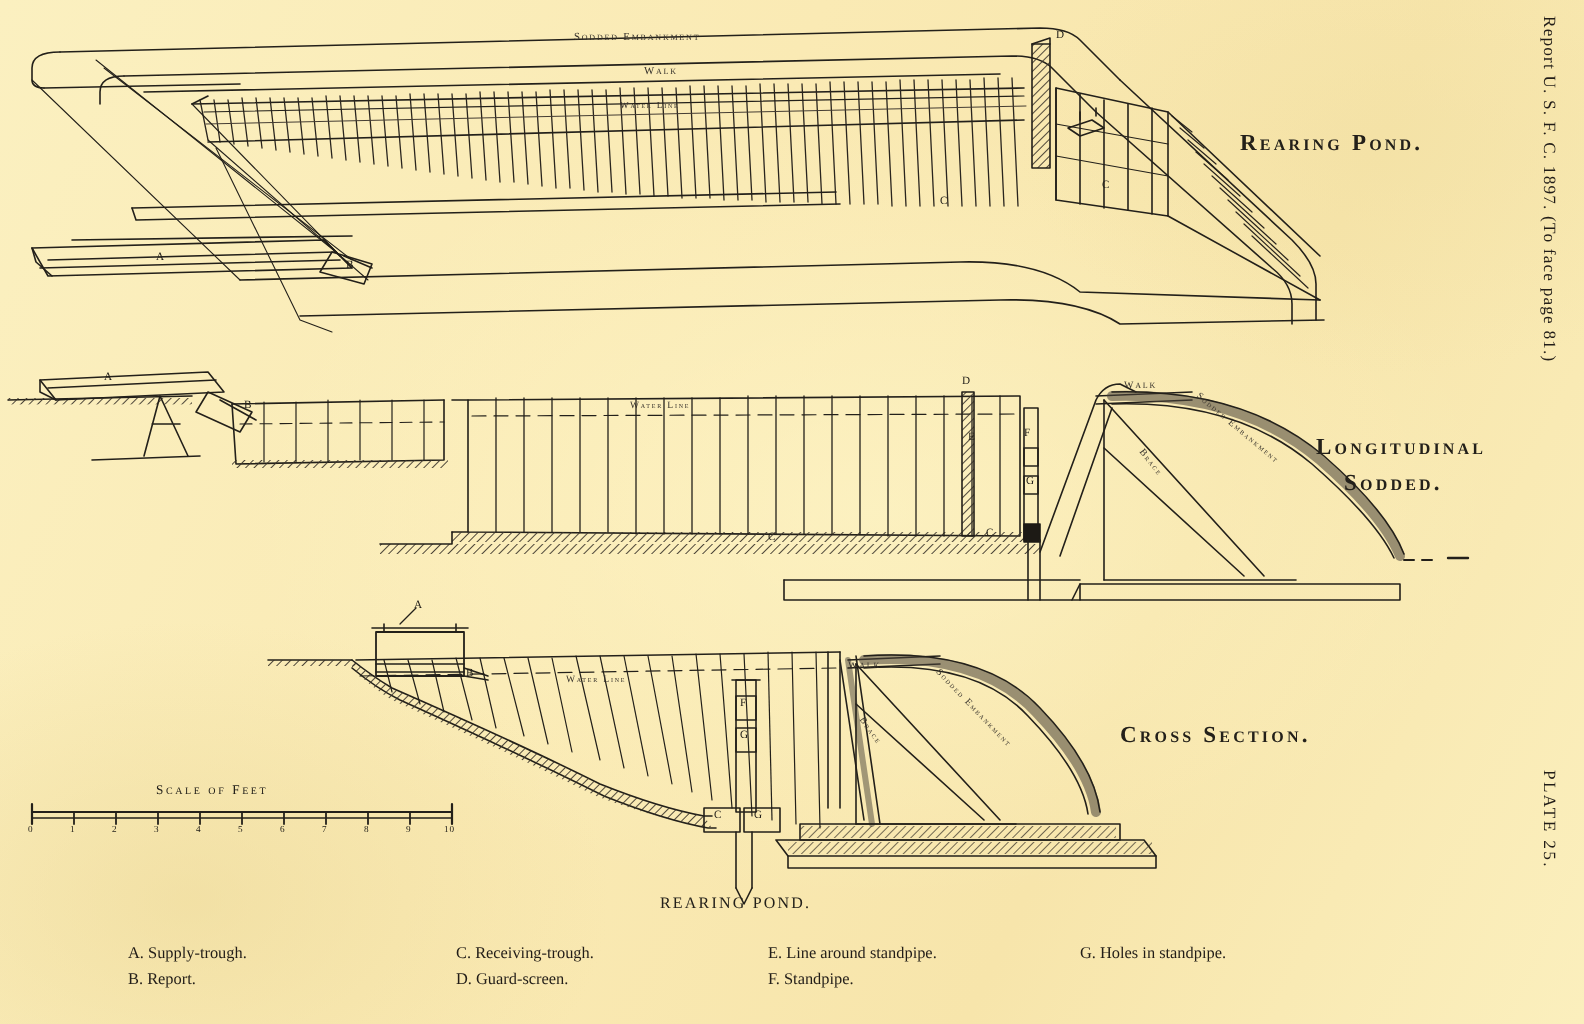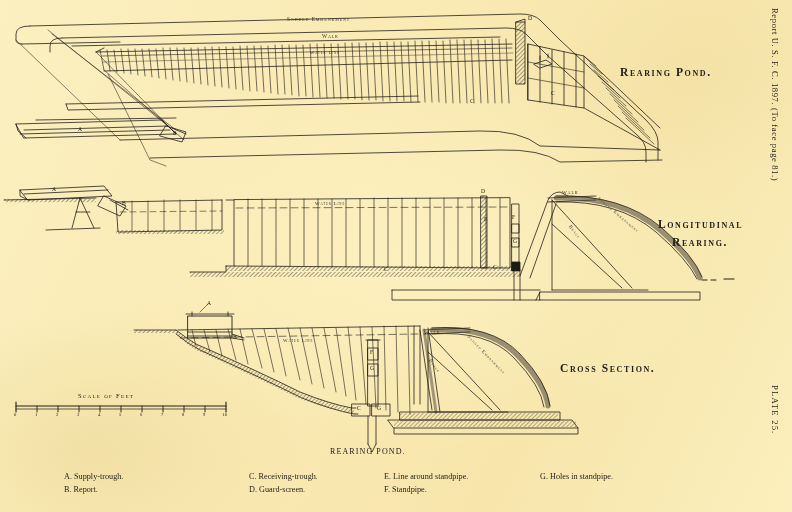--- a/index.html
+++ b/index.html
@@ -412,21 +412,21 @@
 <div class="lbl smalllab" style="left:287px;top:16px;">Sodded Embankment</div>
 <div class="lbl smalllab" style="left:322px;top:33px;">Walk</div>
 <div class="lbl smalllab" style="left:310px;top:50px;font-size:4.6px;">Water Line</div>
 <div class="lbl keyletter" style="left:78px;top:126px;">A</div>
 <div class="lbl keyletter" style="left:173px;top:130px;">B</div>
 <div class="lbl keyletter" style="left:470px;top:98px;">C</div>
 <div class="lbl keyletter" style="left:551px;top:90px;">C</div>
 <div class="lbl keyletter" style="left:528px;top:15px;">D</div>
 
 <div class="lbl title" style="left:658px;top:218px;">Longitudinal</div>
-<div class="lbl title" style="left:672px;top:236px;">Rearing.</div>
+<div class="lbl title" style="left:672px;top:236px;">Sodded.</div>
 <div class="lbl smalllab" style="left:315px;top:201px;font-size:4.8px;">Water Line</div>
 <div class="lbl smalllab" style="left:562px;top:190px;font-size:5px;">Walk</div>
 <div class="rot smalllab" style="left:600px;top:196px;transform:rotate(40deg);font-size:4.8px;">Sodded Embankment</div>
 <div class="rot smalllab" style="left:572px;top:224px;transform:rotate(52deg);font-size:4.8px;">Brace</div>
 <div class="lbl keyletter" style="left:52px;top:186px;">A</div>
 <div class="lbl keyletter" style="left:122px;top:200px;">B</div>
 <div class="lbl keyletter" style="left:384px;top:266px;">C</div>
 <div class="lbl keyletter" style="left:493px;top:264px;">C</div>
 <div class="lbl keyletter" style="left:481px;top:188px;">D</div>
 <div class="lbl keyletter" style="left:484px;top:216px;">E</div>
@@ -461,21 +461,21 @@
 </div>
 
 <div class="lbl caption" style="left:330px;top:447px;">REARING POND.</div>
 
 <div class="legend" style="left:64px;top:470px;">
   <div><span>A.</span>
     <span>Supply-trough.</span></div>
   <div><span>B.</span>
     <span>Report.</span></div>
 </div>
-<div class="legend" style="left:228px;top:470px;margin-left:21px;">
+<div class="legend" style="left:228px;top:470px;">
   <div><span>C.</span>
     <span>Receiving-trough.</span></div>
   <div><span>D.</span>
     <span>Guard-screen.</span></div>
 </div>
 <div class="legend" style="left:384px;top:470px;">
   <div><span>E.</span>
     <span>Line around standpipe.</span></div>
   <div><span>F.</span>
     <span>Standpipe.</span></div>

